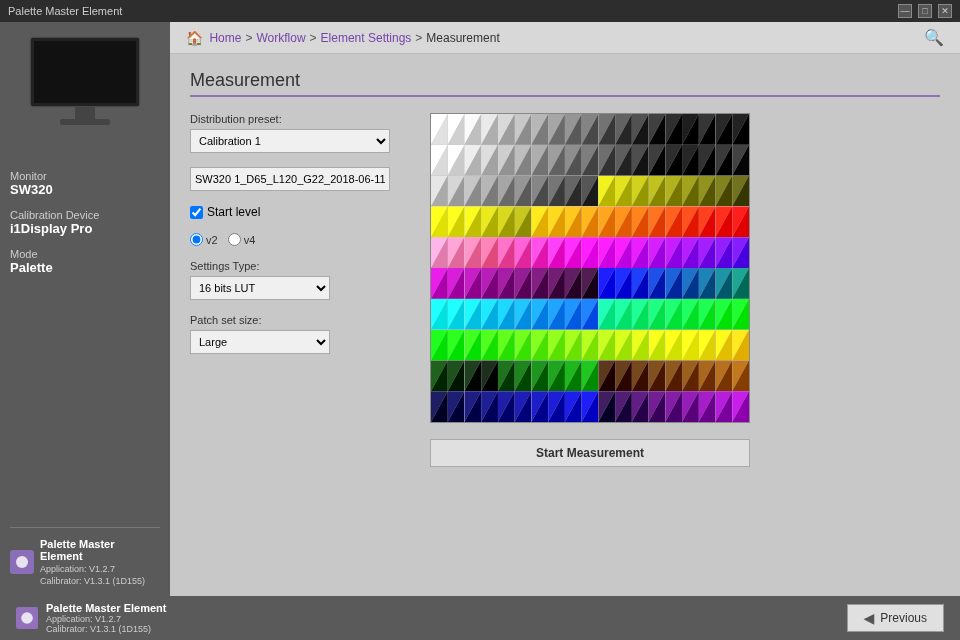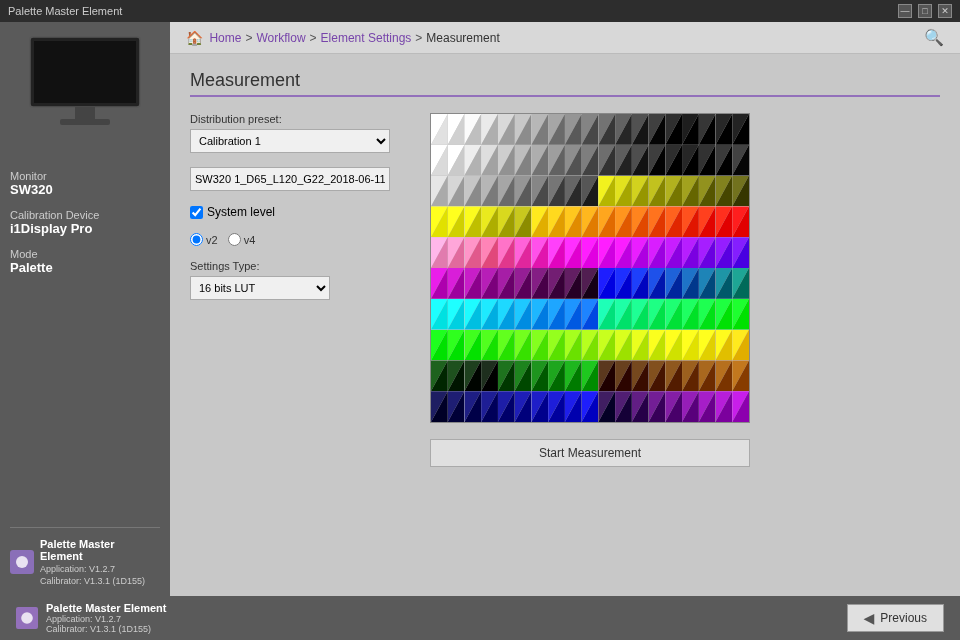--- a/index.html
+++ b/index.html
@@ -98,21 +98,21 @@
     .radio-option { display: flex; align-items: center; gap: 3px; font-size: 11px; color: #333; }
 
     
     .color-grid-section { flex: 1; }
 
     
     .start-btn-row { margin-top: 16px; }
     .start-btn {
       width: 320px; height: 28px;
       background: #e0e0e0; border: 1px solid #aaa;
-      font-size: 12px; cursor: pointer; color: #333;
+      font-size: 12px; cursor: pointer; color: #333; font-weight: bold;
     }
 
     
     .footer {
       height: 44px;
       background: #5a5a5a;
       display: flex;
       align-items: center;
       padding: 0 16px;
       justify-content: space-between;
@@ -210,21 +210,21 @@
               </select>
             </div>
 
             <div class="field-group">
               <input class="field-input" type="text" value="SW320 1_D65_L120_G22_2018-06-11T05." style="">
             </div>
 
             <div class="field-group">
               <div class="checkbox-row">
                 <input type="checkbox" checked="" style="">
-                <span>System level</span>
+                <span>Start level</span>
               </div>
             </div>
 
             <div class="field-group">
               <div class="radio-row">
                 <label class="radio-option">
                   <input type="radio" name="pv" checked="" style="">
                   <span>v2</span>
                 </label>
                 <label class="radio-option">
@@ -235,20 +235,28 @@
             </div>
 
             <div class="field-group">
               <div class="field-label">Settings Type:</div>
               <select class="field-select" style="width:140px;">
                 <option>16 bits LUT</option>
                 <option>8 bits LUT</option>
               </select>
             </div>
 
+            <div class="field-group">
+              <div class="field-label">Patch set size:</div>
+              <select class="field-select" style="width:140px;">
+                <option>Large</option>
+                <option>Medium</option>
+                <option>Small</option>
+              </select>
+            </div>
           </div>
 
           <div class="color-grid-section">
             <div id="color-grid-container" style="width:320px; height:310px; border:1px solid #888; display:grid; grid-template-columns: repeat(19, 1fr); grid-template-rows: repeat(10, 1fr);">
             <div style="width: 100%; height: 100%; position: relative; overflow: hidden;">
       <div style="position:absolute;top:0;left:0;width:100%;height:100%;background:rgb(255,255,255);clip-path:polygon(0 0,100% 0,0 100%);"></div>
       <div style="position:absolute;top:0;left:0;width:100%;height:100%;background:rgb(225,225,225);clip-path:polygon(100% 0,100% 100%,0 100%);"></div>
     </div>
                 <div style="width: 100%; height: 100%; position: relative; overflow: hidden;">
       <div style="position:absolute;top:0;left:0;width:100%;height:100%;background:rgb(255,255,255);clip-path:polygon(0 0,100% 0,0 100%);"></div>

